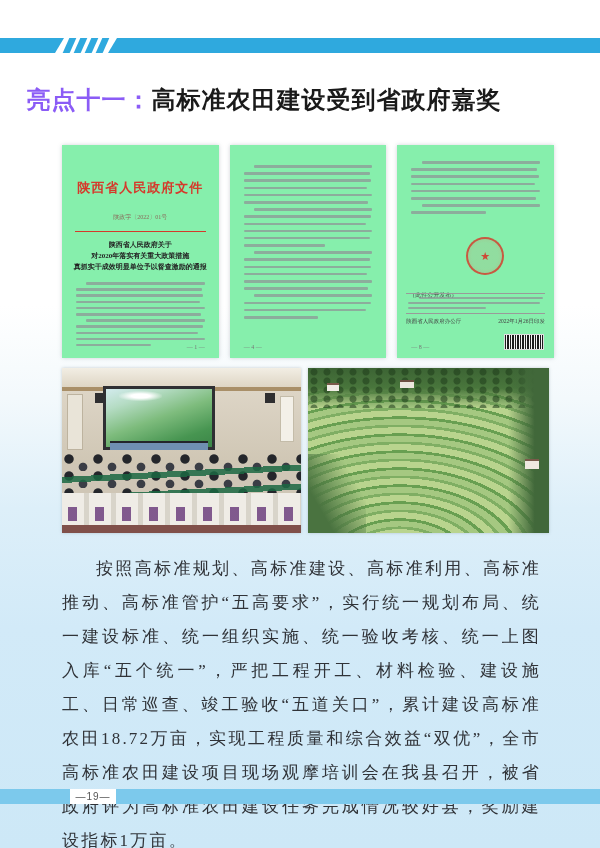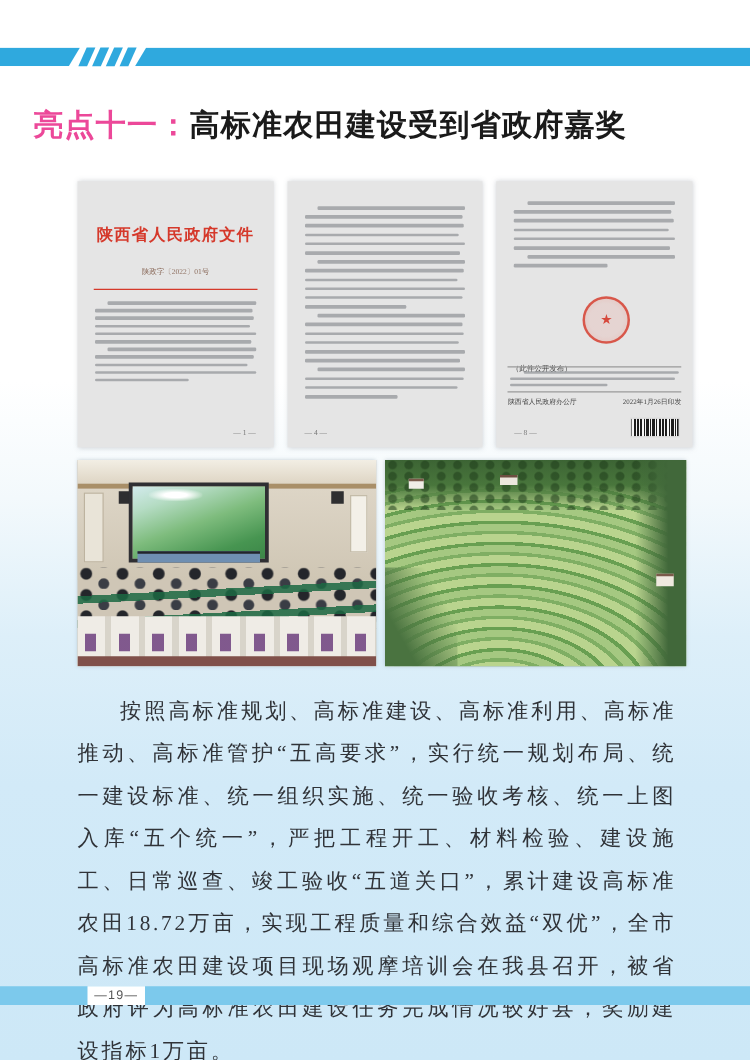--- a/index.html
+++ b/index.html
@@ -17,25 +17,25 @@
   .slash { width:7px; height:15px; background:#2fa9de; transform:skewX(-24deg); margin:0 2px; }
   .bar-title { font-size:11px; font-weight:bold; color:#111; white-space:nowrap; margin:0 7px; letter-spacing:.5px; }
   .bar-right { flex:1; clip-path:polygon(9px 0,100% 0,100% 100%,0 100%); }
 
   
   .page-title {
     position:absolute; top:84px; left:0; width:528px; text-align:center;
     font-family:"Liberation Serif","DejaVu Serif",serif;
     font-size:24px; font-weight:bold; letter-spacing:1px; color:#1a1a1a; white-space:nowrap;
   }
-  .title-prefix { color:#ec4899;font-family:Liberation Mono, monospace; }
+  .title-prefix { color:#8b5cf6;font-family:Liberation Mono, monospace; }
 
   
   .docs-row { position:absolute; top:145px; left:62px; width:492px; height:213px; display:flex; gap:11px; }
-  .doc { position:relative; flex:1; background:#e5e5e5; box-shadow:0 0 4px rgba(120,130,140,.35); overflow:hidden;
+  .doc { position:relative; flex:1; background:#86efac; box-shadow:0 0 4px rgba(120,130,140,.35); overflow:hidden;
          font-family:"Liberation Serif","DejaVu Serif",serif; }
   .doc-masthead { margin-top:34px; text-align:center; color:#d5392b; font-weight:bold; font-size:13px; letter-spacing:1px; white-space:nowrap; }
   .doc-number { margin-top:16px; text-align:center; color:#8a6a5a; font-size:6px; }
   .doc-redline { height:1px; background:#d5392b; margin:9px 13px 0; }
   .doc-title { margin-top:8px; text-align:center; font-weight:bold; color:#222; font-size:7px; line-height:11px; }
   .doc-body { margin:9px 14px 0; }
   .ph-line { height:2.6px; background:#8f9296; opacity:.7; margin-bottom:3.6px; border-radius:1px; filter:blur(.3px); }
   .doc-body.sparse .ph-line { margin-bottom:4.6px; }
   .doc-page-num { position:absolute; bottom:8px; font-size:6px; color:#777; }
   .doc-page-num.right { right:14px; }
@@ -129,20 +129,25 @@
 </div>
 
 <h1 class="page-title"><span class="title-prefix">亮点十一：</span><span class="title-main">高标准农田建设受到省政府嘉奖</span></h1>
 
 <div class="docs-row">
 
   <div class="doc">
     <div class="doc-masthead">陕西省人民政府文件</div>
     <div class="doc-number">陕政字〔2022〕01号</div>
     <div class="doc-redline"></div>
+    <div class="doc-title">
+      <div>陕西省人民政府关于</div>
+      <div>对2020年落实有关重大政策措施</div>
+      <div>真抓实干成效明显单位予以督查激励的通报</div>
+    </div>
     <div class="doc-body">
         <div class="ph-line" style="width: 92%; margin-left: 8%;"></div>
         <div class="ph-line" style="width: 98%;"></div>
         <div class="ph-line" style="width: 99%;"></div>
         <div class="ph-line" style="width: 96%;"></div>
         <div class="ph-line" style="width: 100%;"></div>
         <div class="ph-line" style="width: 97%;"></div>
         <div class="ph-line" style="width: 92%; margin-left: 8%;"></div>
         <div class="ph-line" style="width: 99%;"></div>
         <div class="ph-line" style="width: 95%;"></div>

